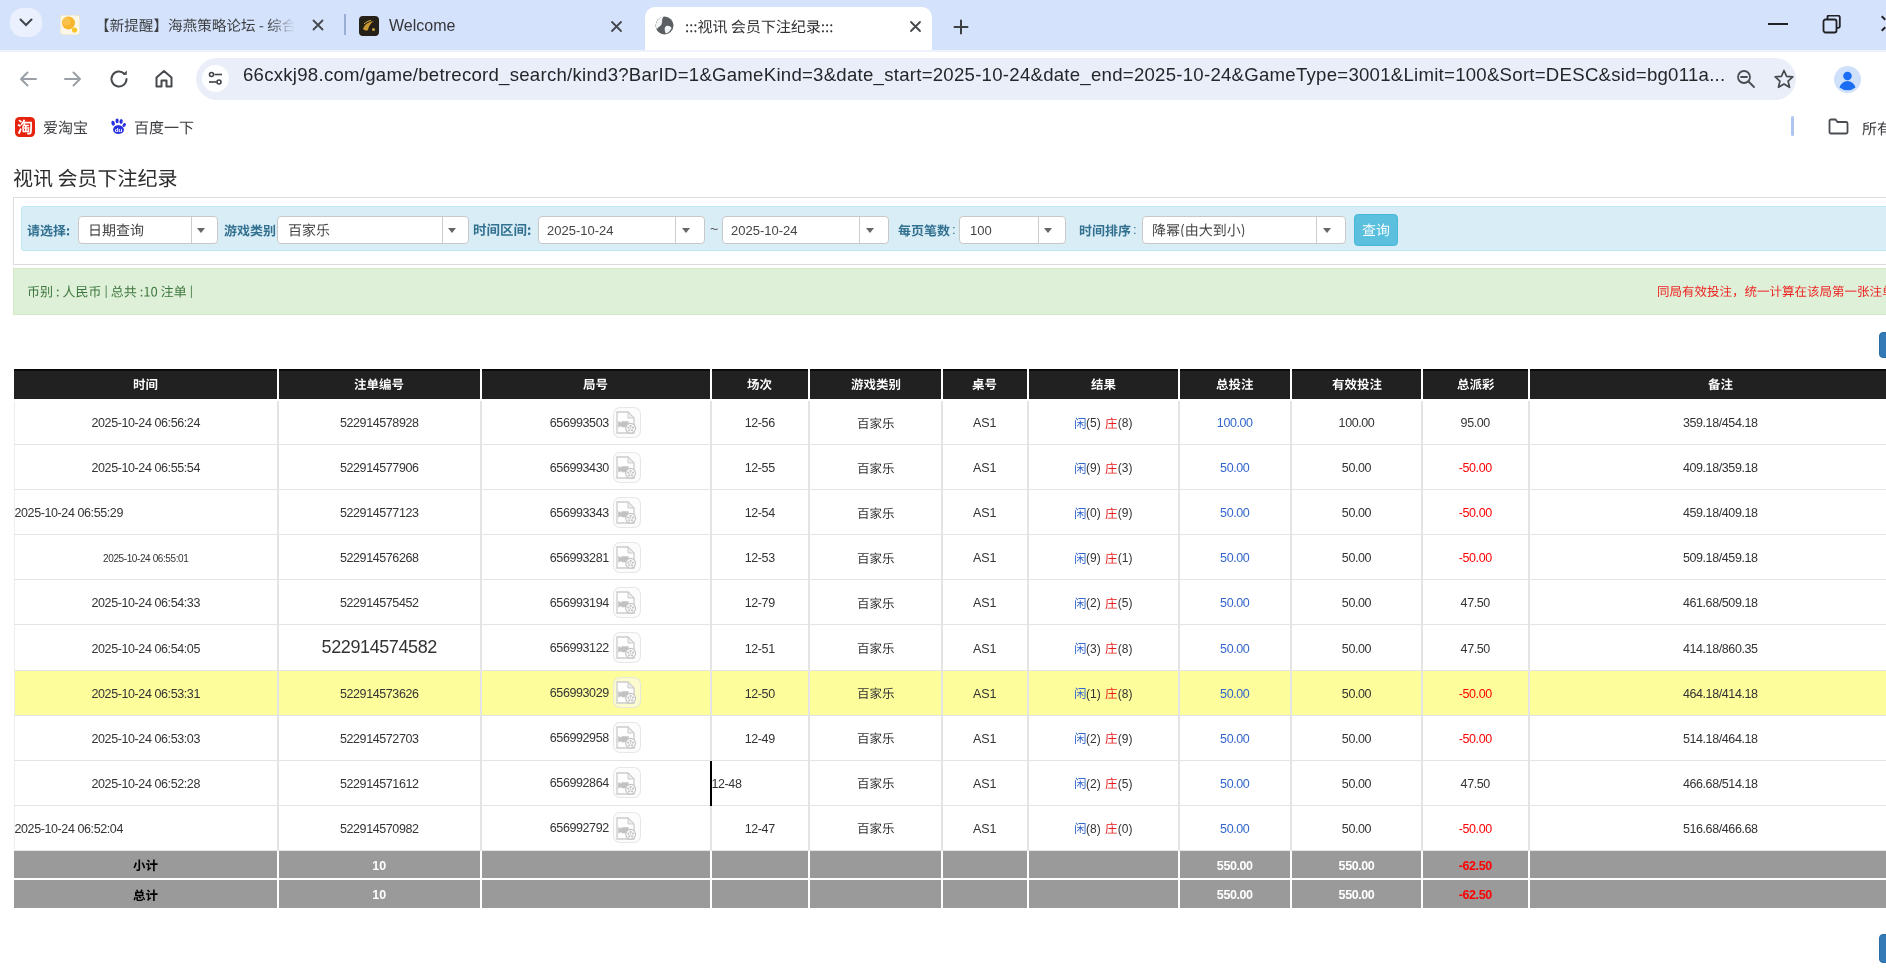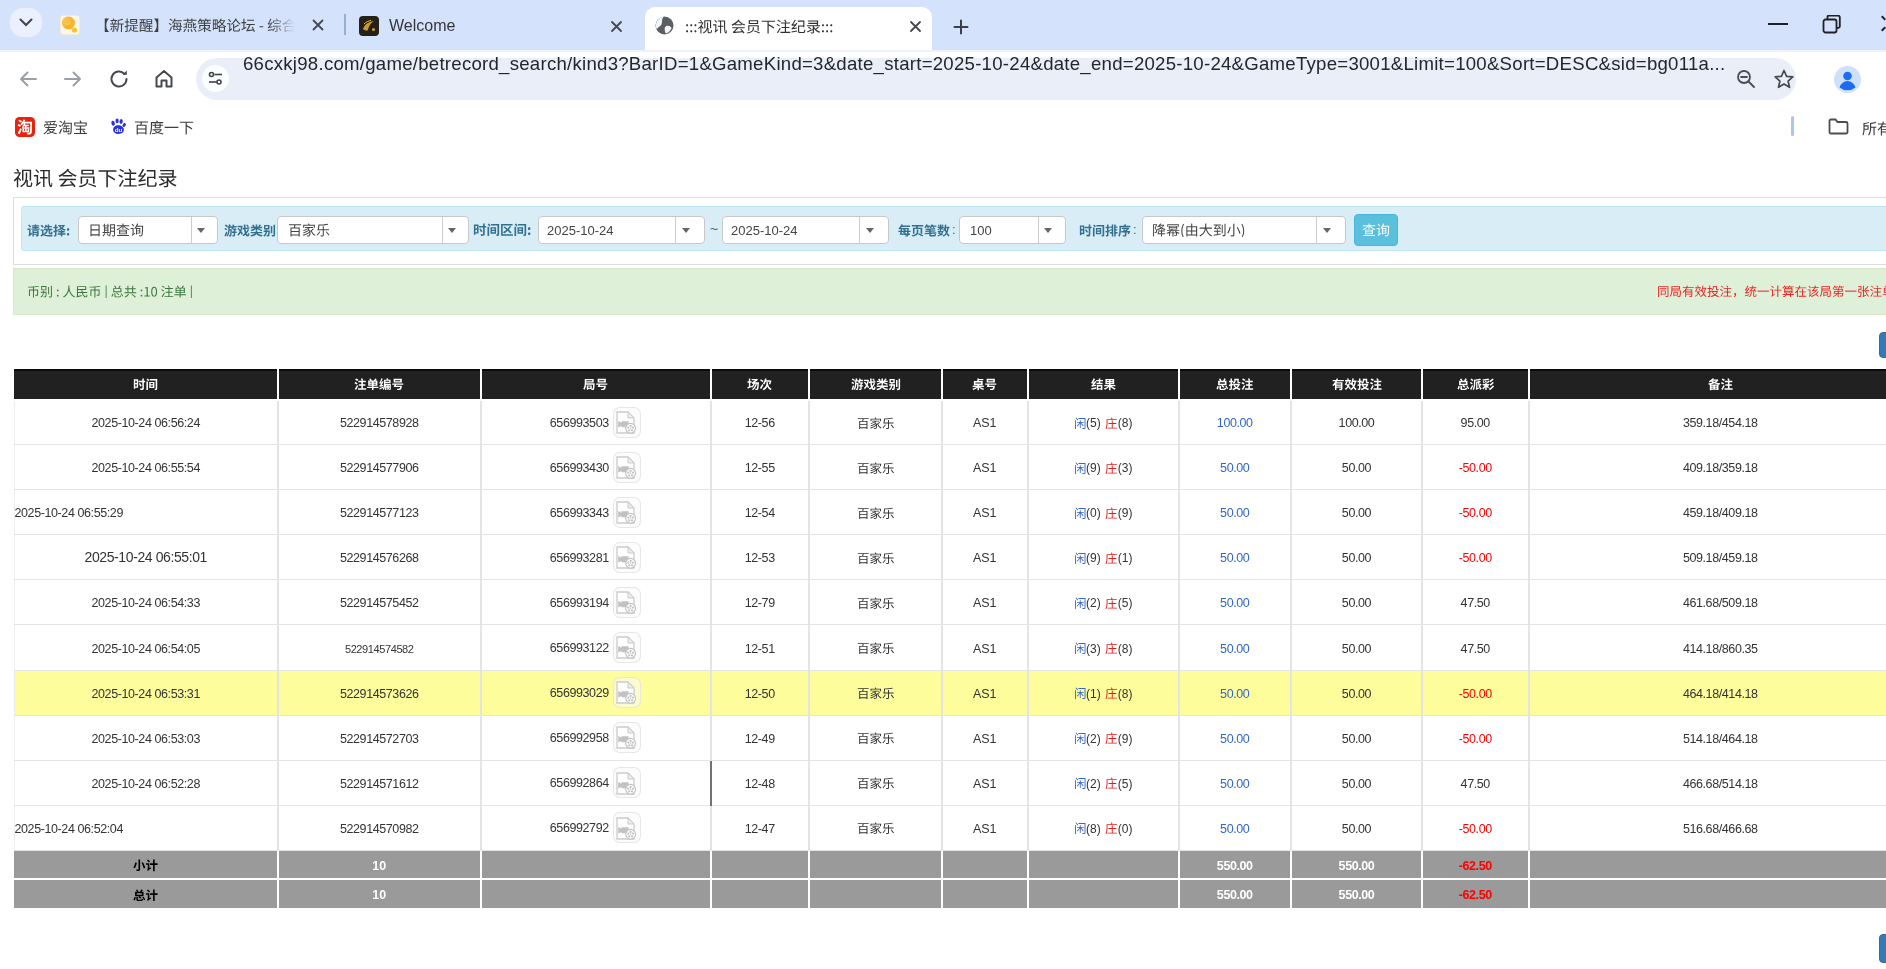--- a/index.html
+++ b/index.html
@@ -422,21 +422,21 @@
 <path d="M3.5 9.5 L11 3 L18.5 9.5 V18.5 H13.5 V12.5 H8.5 V18.5 H3.5 Z" fill="none" stroke="#46494d" stroke-width="2" stroke-linejoin="round"></path>
   </svg>
 <div class="abs" style="left:196px;top:57.5px;width:1600px;height:42px;border-radius:21px;background:#e9eef9"></div>
 <div class="abs" style="left:202px;top:65px;width:27px;height:27px;border-radius:50%;background:#fdfeff"></div>
 <svg class="abs" style="left:208px;top:71px" width="15" height="15" viewBox="0 0 15 15">
 <circle cx="3.5" cy="3.5" r="2" fill="none" stroke="#3f4247" stroke-width="1.6"></circle>
     <path d="M6.5 3.5 H14" stroke="#3f4247" stroke-width="1.6"></path>
 <circle cx="11" cy="11" r="2" fill="none" stroke="#3f4247" stroke-width="1.6"></circle>
     <path d="M1 11 H8.5" stroke="#3f4247" stroke-width="1.6"></path>
   </svg>
-<div class="abs" style="left:243px;top:53px;width:1490px;white-space:nowrap;height:24px;font-size:18.6px;letter-spacing:0.26px;color:#24262a">66cxkj98.com/game/betrecord_search/kind3?BarID=1&amp;GameKind=3&amp;date_start=2025-10-24&amp;date_end=2025-10-24&amp;GameType=3001&amp;Limit=100&amp;Sort=DESC&amp;sid=bg011a...</div>
+<div class="abs" style="left:243px;top:64px;width:1490px;white-space:nowrap;height:24px;font-size:18.6px;letter-spacing:0.26px;color:#24262a">66cxkj98.com/game/betrecord_search/kind3?BarID=1&amp;GameKind=3&amp;date_start=2025-10-24&amp;date_end=2025-10-24&amp;GameType=3001&amp;Limit=100&amp;Sort=DESC&amp;sid=bg011a...</div>
 <svg class="abs" style="left:1736px;top:69px" width="20" height="20" viewBox="0 0 20 20">
 <circle cx="8" cy="8" r="6" fill="none" stroke="#4a4d51" stroke-width="1.8"></circle>
 <path d="M5 8 h6 M12.5 12.5 L18 18" stroke="#4a4d51" stroke-width="1.8" stroke-linecap="round"></path>
   </svg>
 <svg class="abs" style="left:1773px;top:68px" width="22" height="22" viewBox="0 0 22 22">
 <path d="M11 2.5 L13.6 8.3 L19.8 8.9 L15.1 13.1 L16.5 19.3 L11 16 L5.5 19.3 L6.9 13.1 L2.2 8.9 L8.4 8.3 Z" fill="none" stroke="#46494d" stroke-width="1.7" stroke-linejoin="round"></path>
   </svg>
 <svg class="abs" style="left:1834px;top:65.5px" width="27" height="27" viewBox="0 0 27 27">
 <circle cx="13.5" cy="13.5" r="13.5" fill="#cfe0fb"></circle>
 <circle cx="13.5" cy="10" r="4.3" fill="#1b6ef3"></circle>
@@ -675,21 +675,21 @@
               <use href="#t_xian"></use>
             </svg></span><span style="font-size:12px;color:#333">(0)</span> <span style="color:#e61c1c"><svg class="cji" style="vertical-align:-2px" width="12.5" height="12.5" viewBox="0 0 1000 1000" fill="currentColor">
               <use href="#t_zhuang"></use>
             </svg></span><span style="font-size:12px;color:#333">(9)</span></td>
         <td style="border-left:2px solid #e4e4e4;border-bottom:1px solid #e4e4e4;height:45.1px;text-align:center;vertical-align:middle;"><span class="num" style="font-size:12.5px;color:#36c">50.00</span></td>
         <td style="border-left:2px solid #e4e4e4;border-bottom:1px solid #e4e4e4;height:45.1px;text-align:center;vertical-align:middle;"><span class="num" style="font-size:12.5px;color:#333">50.00</span></td>
         <td style="border-left:2px solid #e4e4e4;border-bottom:1px solid #e4e4e4;height:45.1px;text-align:center;vertical-align:middle;"><span class="num" style="font-size:12.5px;color:#f00">-50.00</span></td>
         <td style="border-left:2px solid #e4e4e4;border-bottom:1px solid #e4e4e4;height:45.1px;text-align:center;vertical-align:middle;"><span class="num" style="font-size:12.5px;color:#333">459.18/409.18</span></td>
       </tr>
       <tr style="background:#fff">
-        <td style="border-left:1px solid #ededed;border-bottom:1px solid #e4e4e4;height:45.1px;text-align:center;vertical-align:middle;"><span class="num" style="font-size:14px;color:#333">2025-10-24 06:55:01</span></td>
+        <td style="border-left:1px solid #ededed;border-bottom:1px solid #e4e4e4;height:45.1px;text-align:center;vertical-align:middle;"><span class="num" style="font-size:10px;color:#333">2025-10-24 06:55:01</span></td>
         <td style="border-left:2px solid #e4e4e4;border-bottom:1px solid #e4e4e4;height:45.1px;text-align:center;vertical-align:middle;"><span class="num" style="font-size:12.5px;color:#333">522914576268</span></td>
         <td style="border-left:2px solid #e4e4e4;border-bottom:1px solid #e4e4e4;height:45.1px;text-align:center;vertical-align:middle;"><span class="num" style="font-size:12.5px;color:#333">656993281</span> <span style="display:inline-block;width:28px;height:31px;background:rgba(250,250,250,0.55);border:1px solid rgba(222,222,222,0.7);border-radius:7px;vertical-align:middle;line-height:27px;text-align:center"><svg width="22" height="23" viewBox="0 0 22 23" style="vertical-align:middle">
 <path d="M1 1 H12 L18 7 V22 H1 Z" fill="#fefefe" stroke="#cbcbcb" stroke-width="1.3"></path>
 <path d="M12 1 V7 H18 Z" fill="#ededed" stroke="#cbcbcb" stroke-width="1"></path>
 <path d="M2.2 10 L5.4 11.7 V10.3 H12.6 V16.3 H5.4 V14.9 L2.2 16.6 Z" fill="#c2c2c2"></path>
 <circle cx="14.6" cy="17.3" r="4.9" fill="#fff" stroke="#c3c3c3" stroke-width="1.2"></circle>
 <circle cx="14.6" cy="14.9" r="1.15" fill="#c3c3c3"></circle>
               <circle cx="12.3" cy="16.6" r="1.15" fill="#c3c3c3"></circle>
 <circle cx="16.9" cy="16.6" r="1.15" fill="#c3c3c3"></circle>
               <circle cx="13.2" cy="19.3" r="1.15" fill="#c3c3c3"></circle>
@@ -736,21 +736,21 @@
             </svg></span><span style="font-size:12px;color:#333">(2)</span> <span style="color:#e61c1c"><svg class="cji" style="vertical-align:-2px" width="12.5" height="12.5" viewBox="0 0 1000 1000" fill="currentColor">
               <use href="#t_zhuang"></use>
             </svg></span><span style="font-size:12px;color:#333">(5)</span></td>
         <td style="border-left:2px solid #e4e4e4;border-bottom:1px solid #e4e4e4;height:45.1px;text-align:center;vertical-align:middle;"><span class="num" style="font-size:12.5px;color:#36c">50.00</span></td>
         <td style="border-left:2px solid #e4e4e4;border-bottom:1px solid #e4e4e4;height:45.1px;text-align:center;vertical-align:middle;"><span class="num" style="font-size:12.5px;color:#333">50.00</span></td>
         <td style="border-left:2px solid #e4e4e4;border-bottom:1px solid #e4e4e4;height:45.1px;text-align:center;vertical-align:middle;"><span class="num" style="font-size:12.5px;color:#333">47.50</span></td>
         <td style="border-left:2px solid #e4e4e4;border-bottom:1px solid #e4e4e4;height:45.1px;text-align:center;vertical-align:middle;"><span class="num" style="font-size:12.5px;color:#333">461.68/509.18</span></td>
       </tr>
       <tr style="background:#fff">
         <td style="border-left:1px solid #ededed;border-bottom:1px solid #e4e4e4;height:45.1px;text-align:center;vertical-align:middle;"><span class="num" style="font-size:12.5px;color:#333">2025-10-24 06:54:05</span></td>
-        <td style="border-left:2px solid #e4e4e4;border-bottom:1px solid #e4e4e4;height:45.1px;text-align:center;vertical-align:middle;"><span class="num" style="font-size:11px;color:#333">522914574582</span></td>
+        <td style="border-left:2px solid #e4e4e4;border-bottom:1px solid #e4e4e4;height:45.1px;text-align:center;vertical-align:middle;"><span class="num" style="font-size:18px;color:#333">522914574582</span></td>
         <td style="border-left:2px solid #e4e4e4;border-bottom:1px solid #e4e4e4;height:45.1px;text-align:center;vertical-align:middle;"><span class="num" style="font-size:12.5px;color:#333">656993122</span> <span style="display:inline-block;width:28px;height:31px;background:rgba(250,250,250,0.55);border:1px solid rgba(222,222,222,0.7);border-radius:7px;vertical-align:middle;line-height:27px;text-align:center"><svg width="22" height="23" viewBox="0 0 22 23" style="vertical-align:middle">
 <path d="M1 1 H12 L18 7 V22 H1 Z" fill="#fefefe" stroke="#cbcbcb" stroke-width="1.3"></path>
 <path d="M12 1 V7 H18 Z" fill="#ededed" stroke="#cbcbcb" stroke-width="1"></path>
 <path d="M2.2 10 L5.4 11.7 V10.3 H12.6 V16.3 H5.4 V14.9 L2.2 16.6 Z" fill="#c2c2c2"></path>
 <circle cx="14.6" cy="17.3" r="4.9" fill="#fff" stroke="#c3c3c3" stroke-width="1.2"></circle>
 <circle cx="14.6" cy="14.9" r="1.15" fill="#c3c3c3"></circle>
               <circle cx="12.3" cy="16.6" r="1.15" fill="#c3c3c3"></circle>
 <circle cx="16.9" cy="16.6" r="1.15" fill="#c3c3c3"></circle>
               <circle cx="13.2" cy="19.3" r="1.15" fill="#c3c3c3"></circle>
 <circle cx="16" cy="19.3" r="1.15" fill="#c3c3c3"></circle>
@@ -839,21 +839,21 @@
 <path d="M12 1 V7 H18 Z" fill="#ededed" stroke="#cbcbcb" stroke-width="1"></path>
 <path d="M2.2 10 L5.4 11.7 V10.3 H12.6 V16.3 H5.4 V14.9 L2.2 16.6 Z" fill="#c2c2c2"></path>
 <circle cx="14.6" cy="17.3" r="4.9" fill="#fff" stroke="#c3c3c3" stroke-width="1.2"></circle>
 <circle cx="14.6" cy="14.9" r="1.15" fill="#c3c3c3"></circle>
               <circle cx="12.3" cy="16.6" r="1.15" fill="#c3c3c3"></circle>
 <circle cx="16.9" cy="16.6" r="1.15" fill="#c3c3c3"></circle>
               <circle cx="13.2" cy="19.3" r="1.15" fill="#c3c3c3"></circle>
 <circle cx="16" cy="19.3" r="1.15" fill="#c3c3c3"></circle>
               <circle cx="14.6" cy="17.3" r="0.7" fill="#c3c3c3"></circle>
             </svg></span></td>
-        <td style="border-left:2px solid #737373;border-bottom:1px solid #e4e4e4;height:45.1px;text-align:center;vertical-align:middle;margin-top:36px;"><span class="num" style="font-size:12.5px;color:#333">12-48</span></td>
+        <td style="border-left:2px solid #000000;border-bottom:1px solid #e4e4e4;height:45.1px;vertical-align:middle;margin-top:36px;"><span class="num" style="font-size:12.5px;color:#333">12-48</span></td>
         <td style="border-left:2px solid #e4e4e4;border-bottom:1px solid #e4e4e4;height:45.1px;text-align:center;vertical-align:middle;color:#333"><svg class="cji" style="vertical-align:-2px" width="37.5" height="12.5" viewBox="0 0 3000 1000" fill="currentColor">
             <use href="#t_bjl"></use>
           </svg></td>
         <td style="border-left:2px solid #e4e4e4;border-bottom:1px solid #e4e4e4;height:45.1px;text-align:center;vertical-align:middle;"><span style="font-size:12.5px;color:#333">AS1</span></td>
         <td style="border-left:2px solid #e4e4e4;border-bottom:1px solid #e4e4e4;height:45.1px;text-align:center;vertical-align:middle;"><span style="color:#36c"><svg class="cji" style="vertical-align:-2px" width="12.5" height="12.5" viewBox="0 0 1000 1000" fill="currentColor">
               <use href="#t_xian"></use>
             </svg></span><span style="font-size:12px;color:#333">(2)</span> <span style="color:#e61c1c"><svg class="cji" style="vertical-align:-2px" width="12.5" height="12.5" viewBox="0 0 1000 1000" fill="currentColor">
               <use href="#t_zhuang"></use>
             </svg></span><span style="font-size:12px;color:#333">(5)</span></td>
         <td style="border-left:2px solid #e4e4e4;border-bottom:1px solid #e4e4e4;height:45.1px;text-align:center;vertical-align:middle;"><span class="num" style="font-size:12.5px;color:#36c">50.00</span></td>

